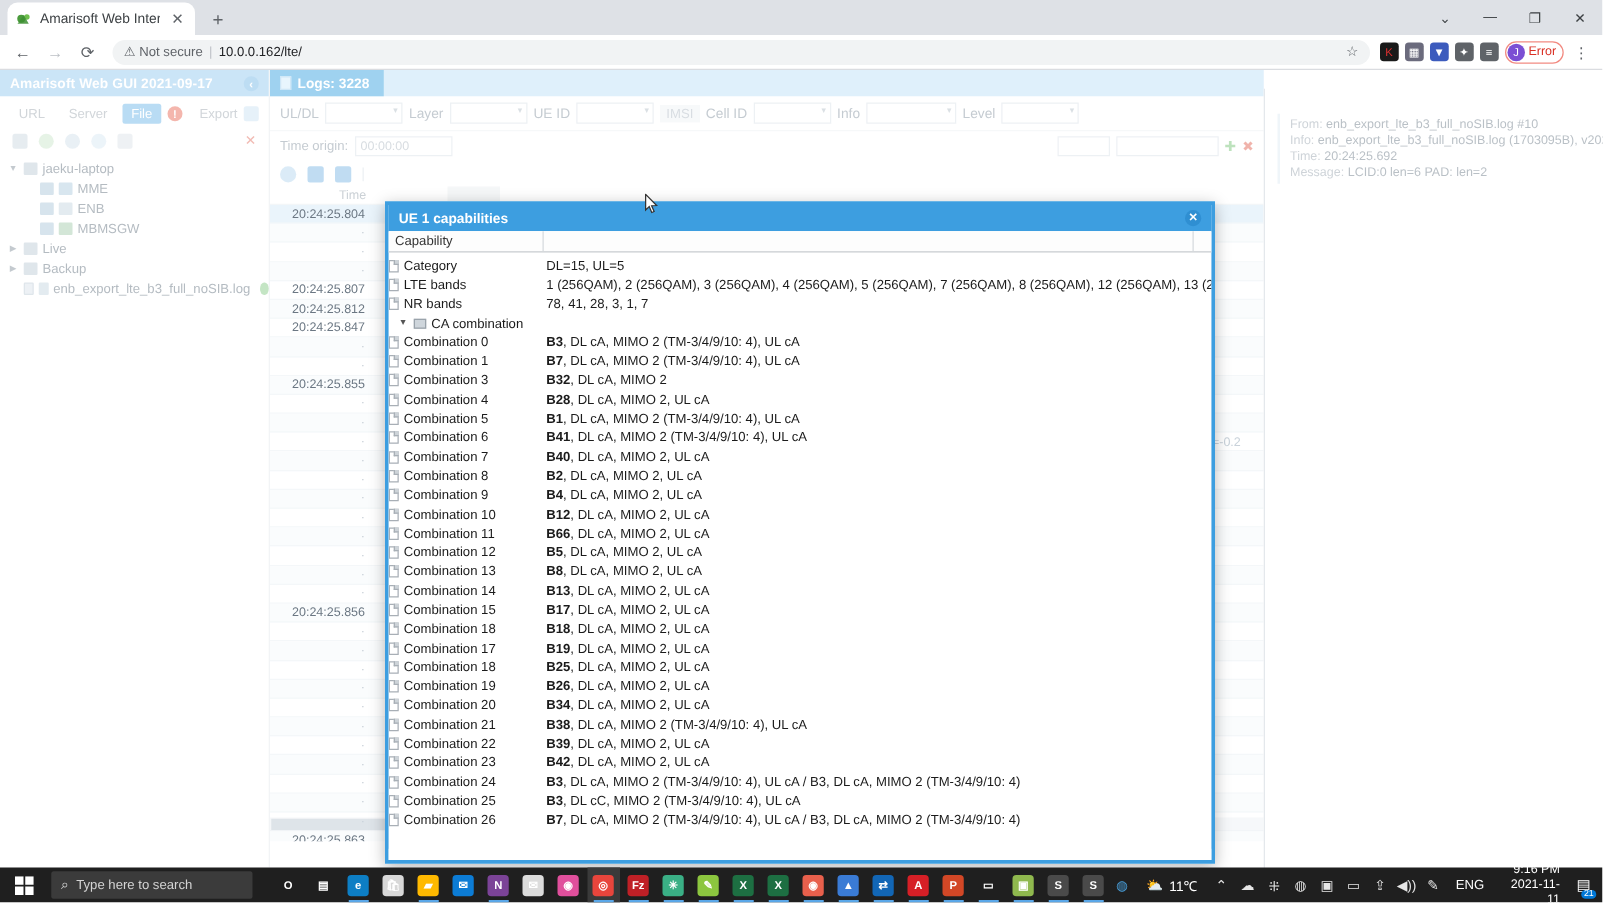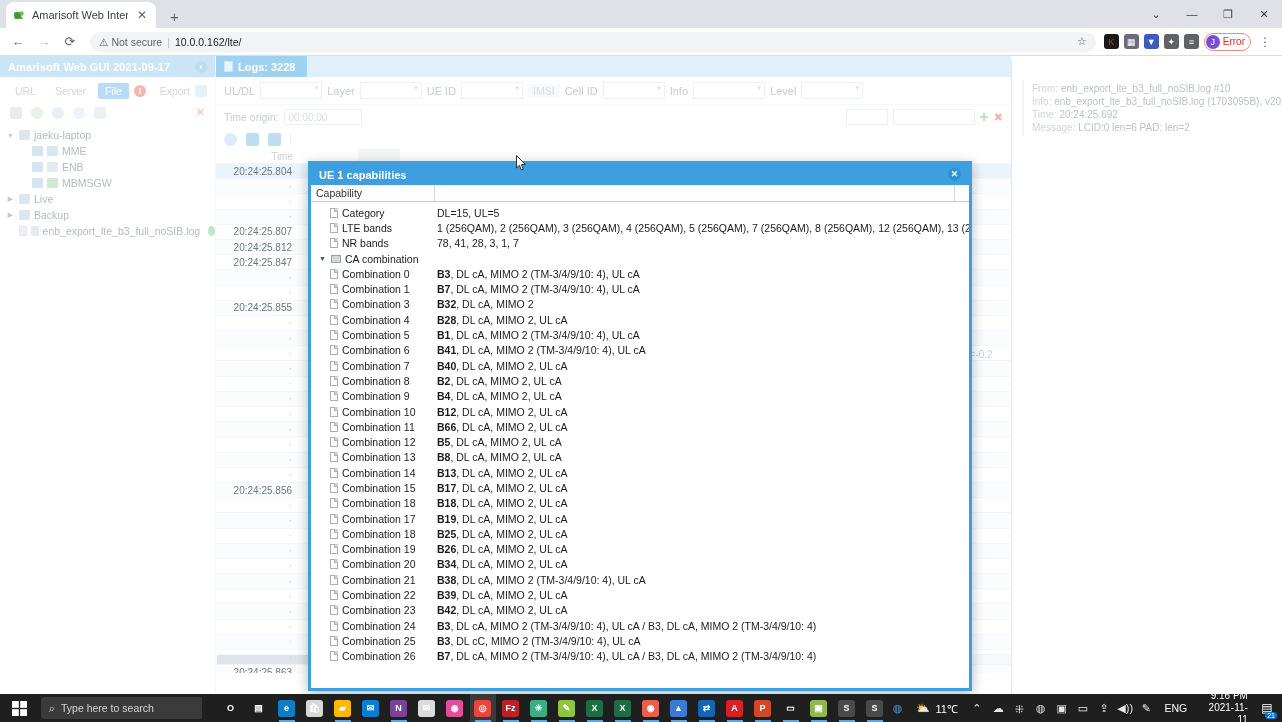--- a/index.html
+++ b/index.html
@@ -136,21 +136,21 @@
   .c-fn { width:48px; padding-left:8px; }
   .c-rnti { width:40px; }
   .c-chan { width:62px; }
   .c-info { flex:1; padding-left:6px; }
   .dotcell { color:#c6ced6; }
 
   .hscroll { position:absolute; left:0; bottom:8px; width:795px; height:11px; background:#f0f3f6; opacity:.6;}
   .hscroll .thumb { position:absolute; left:1px; top:1px; width:190px; height:9px; background:#c9d3dc; }
 
   
-  .right-panel { position:absolute; left:1011px; top:4px; width:271px; height:638px;
+  .right-panel { position:absolute; left:1011px; top:15px; width:271px; height:638px;
     background:#fff; border-left:1px solid #e4e8ec; }
   .rp-box { margin:20px 10px 0 10px; border-left:2px solid #dbe8f2; padding:2px 0 2px 8px; opacity:.42; }
   .rp-line { font-size:10px; line-height:13px; color:#5a6a78; white-space:nowrap; }
   .rp-line .k { color:#8b98a4; }
 
   
   .modal {
     position:absolute; left:308px; top:105px; width:664px; height:530px;
     border:3px solid #3d9ee0; background:#fff;
     box-shadow:0 3px 12px rgba(0,0,0,.28);
@@ -168,21 +168,21 @@
     display:flex; flex-direction:column; }
   .cap-head { height:17px; display:flex; border-bottom:1px solid #c8ccd0; background:#fdfdfd; }
   .cap-head .ch { font-size:10.5px; color:#333; line-height:17px; padding-left:5px; }
   .ch1 { width:124px; border-right:1px solid #d6dade; }
   .ch2 { flex:1; border-right:1px solid #d6dade; }
   .ch3 { width:14px; }
   .cap-scrollwrap { flex:1; display:flex; overflow:hidden; }
   .cap-rows { flex:1; padding-top:3px; }
   .cap-row { height:15.3px; display:flex; align-items:center; font-size:10.5px; color:#222; }
   .cap-label { width:124px; display:flex; align-items:center; gap:4px; }
-  .cap-label.ind1 { padding-left:19px; }
+  .cap-label.ind1 { }
   .cap-label.ind0 { padding-left:7px; }
   .cap-arrow { width:9px; font-size:7px; color:#555; text-align:center; }
   .doc-ic {
     width:8px; height:10px; background:#fff; border:1px solid #a8afb6; position:relative; flex:0 0 8px;
   }
   .doc-ic:after { content:''; position:absolute; right:-1px; top:-1px; width:3px; height:3px;
     background:#cdd3d8; border-left:1px solid #a8afb6; border-bottom:1px solid #a8afb6; }
   .fold-ic { width:10px; height:8px; background:#cfd6dc; border:1px solid #9aa3ab; flex:0 0 10px; }
   .cap-name { color:#1b1b1b; white-space:nowrap; }
   .cap-val { flex:1; white-space:nowrap; overflow:hidden; color:#1b1b1b; padding-left:2px; }

